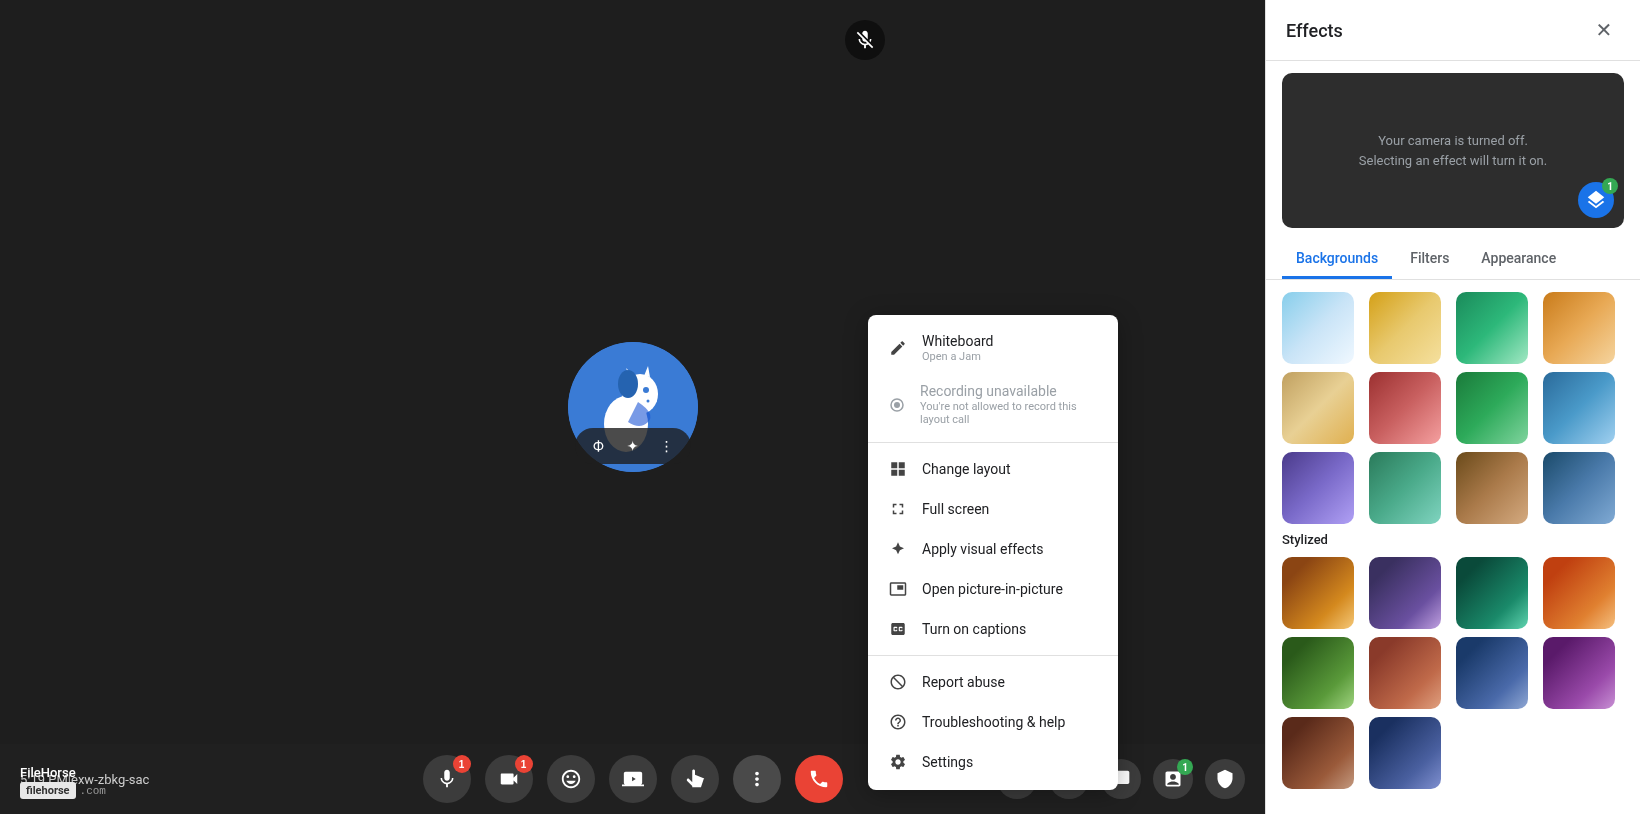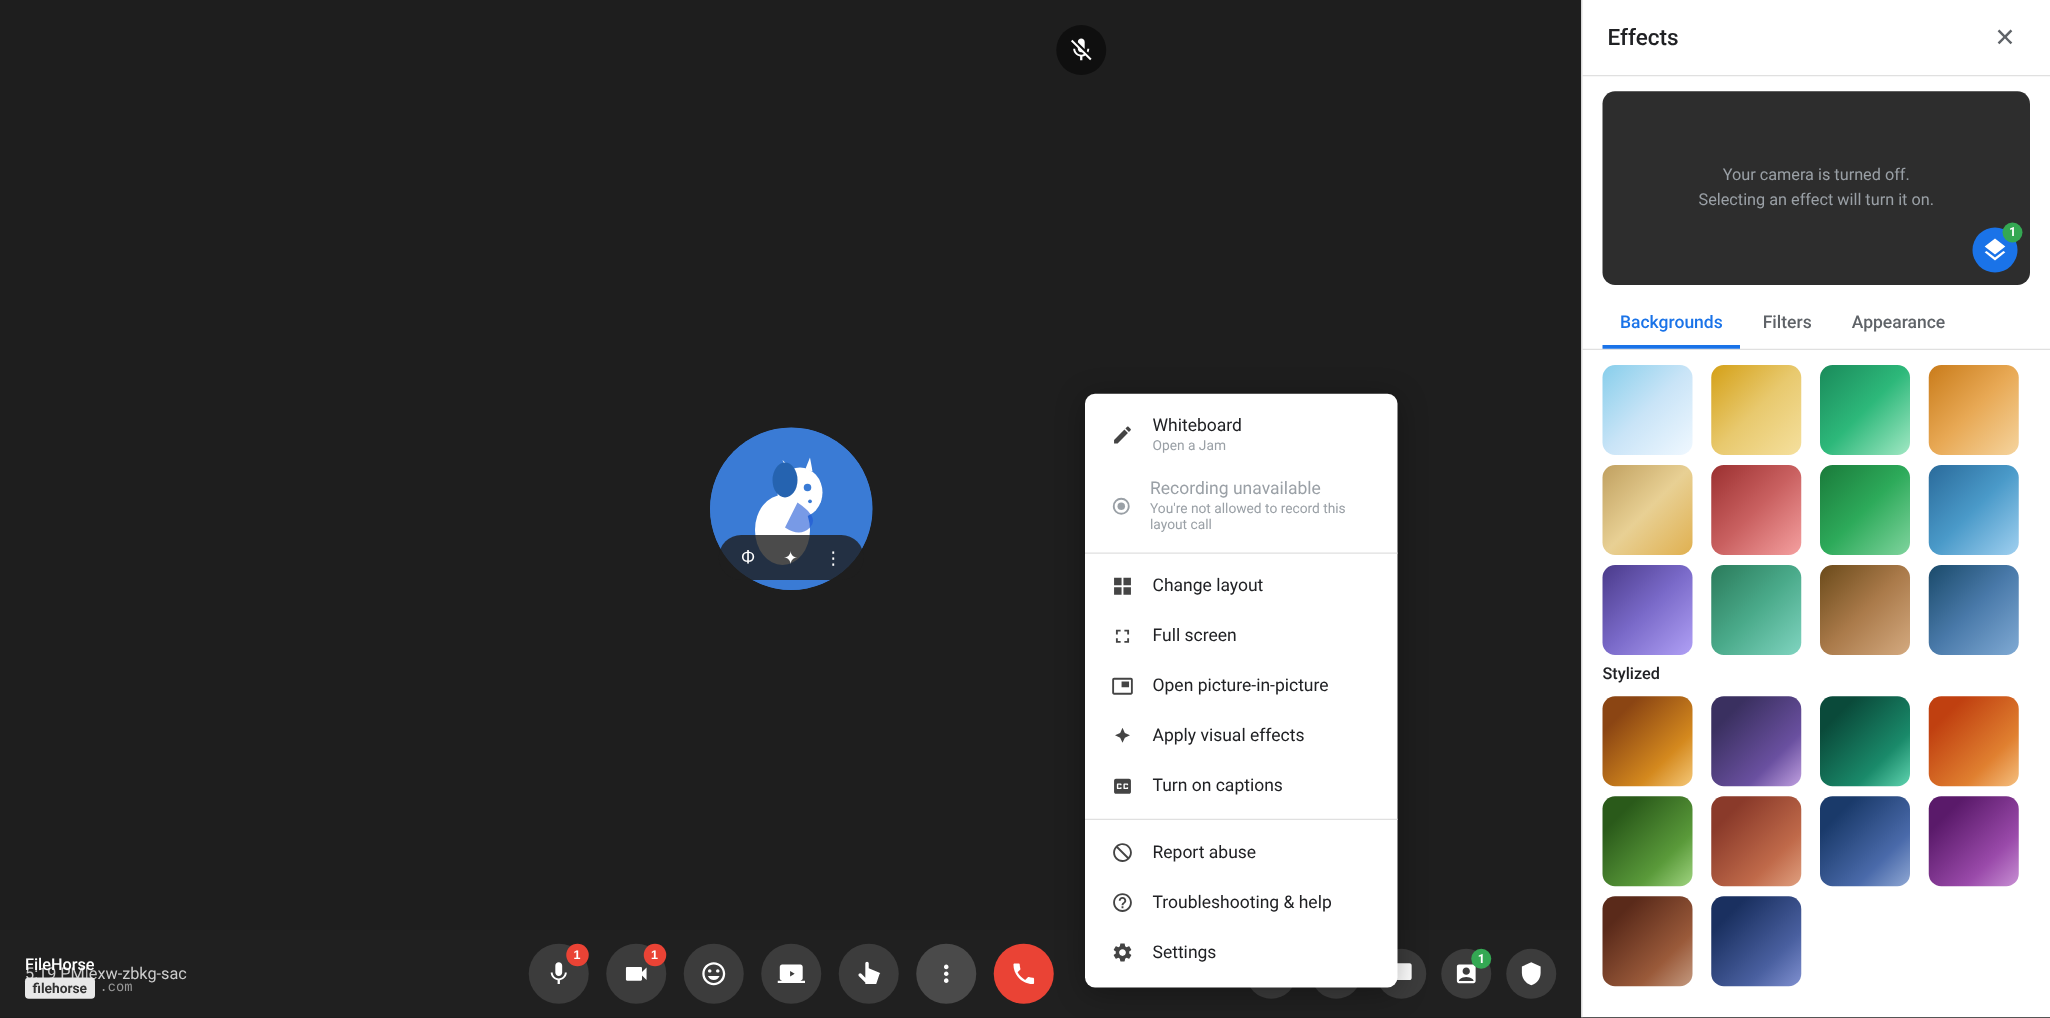--- a/index.html
+++ b/index.html
@@ -609,33 +609,33 @@
       <svg width="18" height="18" viewBox="0 0 24 24" fill="#444">
         <path d="M7 14H5v5h5v-2H7v-3zm-2-4h2V7h3V5H5v5zm12 7h-3v2h5v-5h-2v3zM14 5v2h3v3h2V5h-5z"></path>
       </svg>
     </span>
     <div>Full screen</div>
   </div>
 
   <div class="menu-item">
     <span class="menu-icon">
       <svg width="18" height="18" viewBox="0 0 24 24" fill="#444">
+        <path d="M12 3L9.5 8.5 4 11l5.5 2.5L12 19l2.5-5.5L20 11l-5.5-2.5z"></path>
+      </svg>
+    </span>
+    <div>Apply visual effects</div>
+  </div>
+
+  <div class="menu-item">
+    <span class="menu-icon">
+      <svg width="18" height="18" viewBox="0 0 24 24" fill="#444">
         <path d="M19 7h-8v6h8V7zm2-4H3c-1.1 0-2 .9-2 2v14c0 1.1.9 1.99 2 1.99h18c1.1 0 2-.89 2-2V5c0-1.1-.9-2-2-2zm0 16.01H3V4.99h18v14.02z"></path>
       </svg>
     </span>
     <div>Open picture-in-picture</div>
-  </div>
-
-  <div class="menu-item">
-    <span class="menu-icon">
-      <svg width="18" height="18" viewBox="0 0 24 24" fill="#444">
-        <path d="M12 3L9.5 8.5 4 11l5.5 2.5L12 19l2.5-5.5L20 11l-5.5-2.5z"></path>
-      </svg>
-    </span>
-    <div>Apply visual effects</div>
   </div>
 
   <div class="menu-item">
     <span class="menu-icon">
       <svg width="18" height="18" viewBox="0 0 24 24" fill="#444">
         <path d="M19 4H5c-1.11 0-2 .9-2 2v12c0 1.1.89 2 2 2h14c1.1 0 2-.9 2-2V6c0-1.1-.9-2-2-2zm-8 7H9.5v-.5h-2v3h2V13H11v1c0 .55-.45 1-1 1H7c-.55 0-1-.45-1-1v-4c0-.55.45-1 1-1h3c.55 0 1 .45 1 1v1zm7 0h-1.5v-.5h-2v3h2V13H18v1c0 .55-.45 1-1 1h-3c-.55 0-1-.45-1-1v-4c0-.55.45-1 1-1h3c.55 0 1 .45 1 1v1z"></path>
       </svg>
     </span>
     <div>Turn on captions</div>
   </div>

